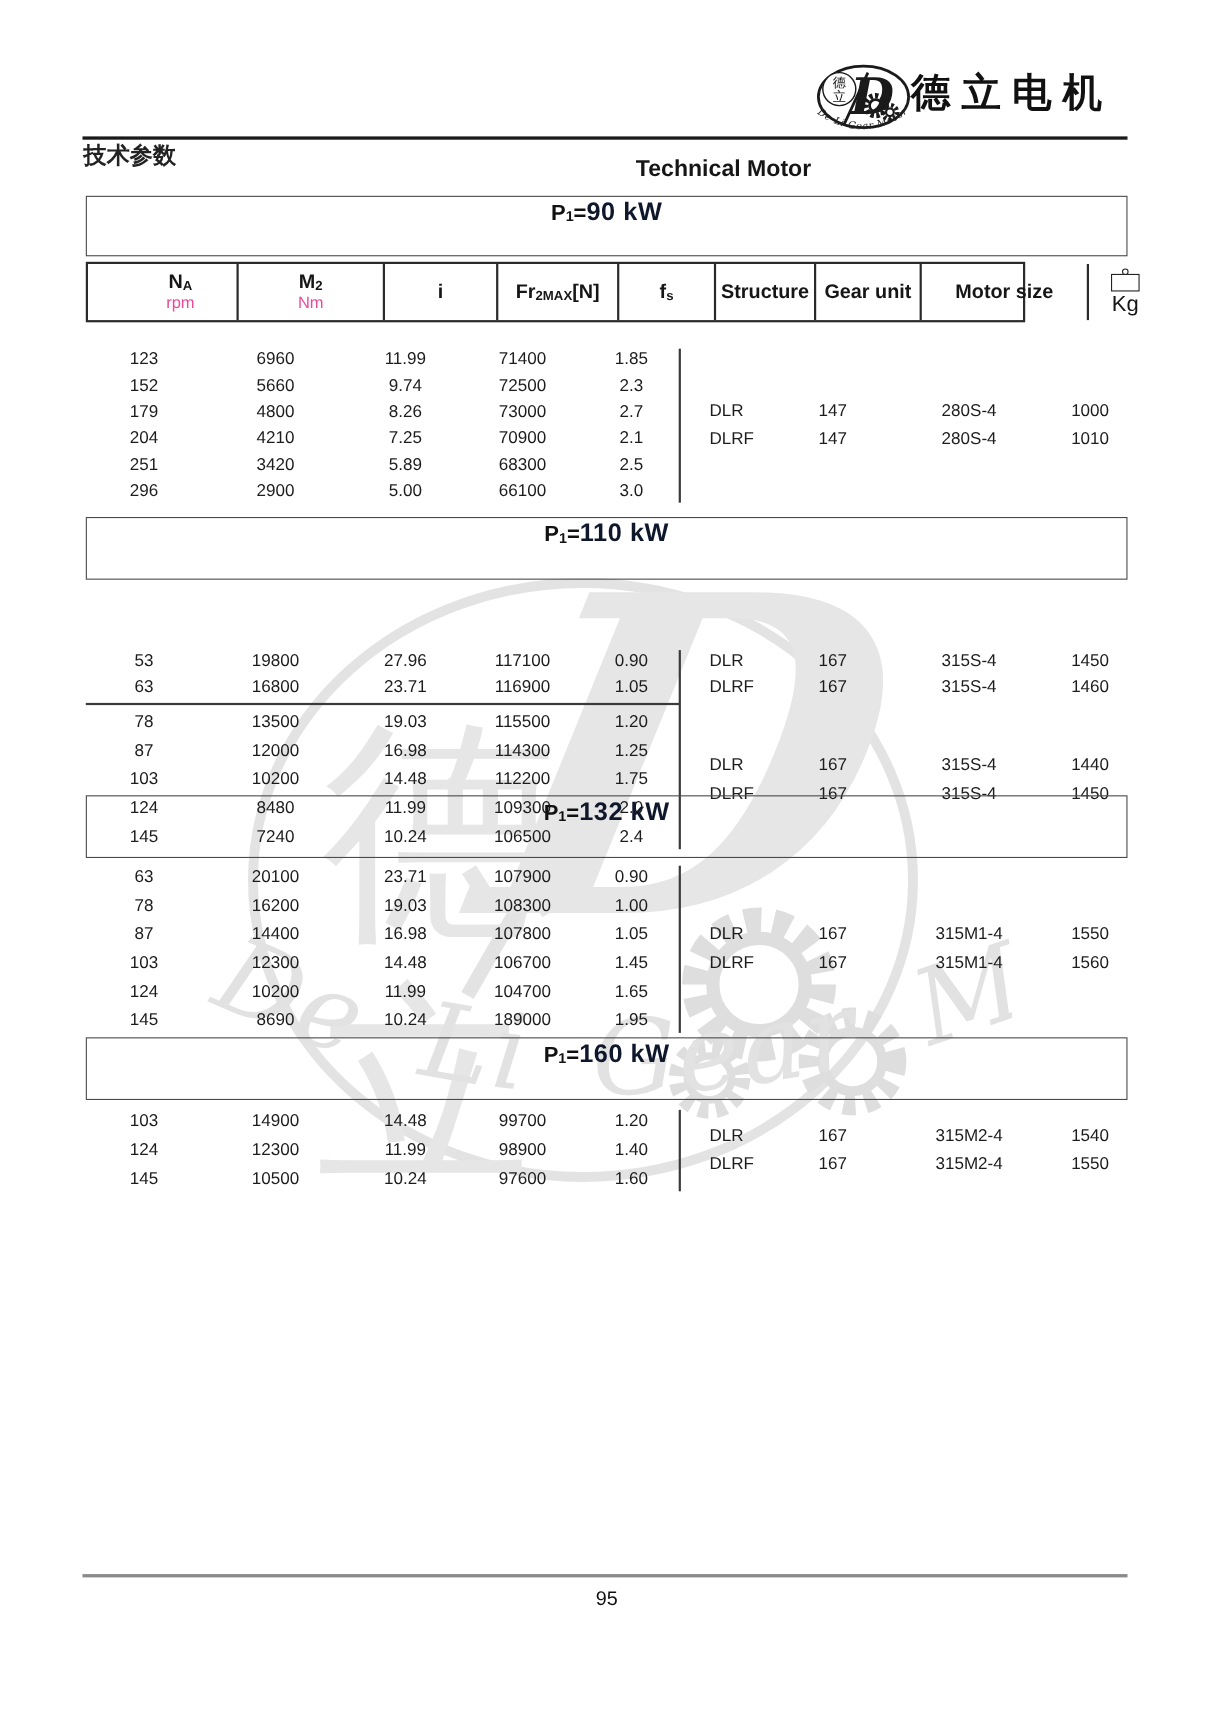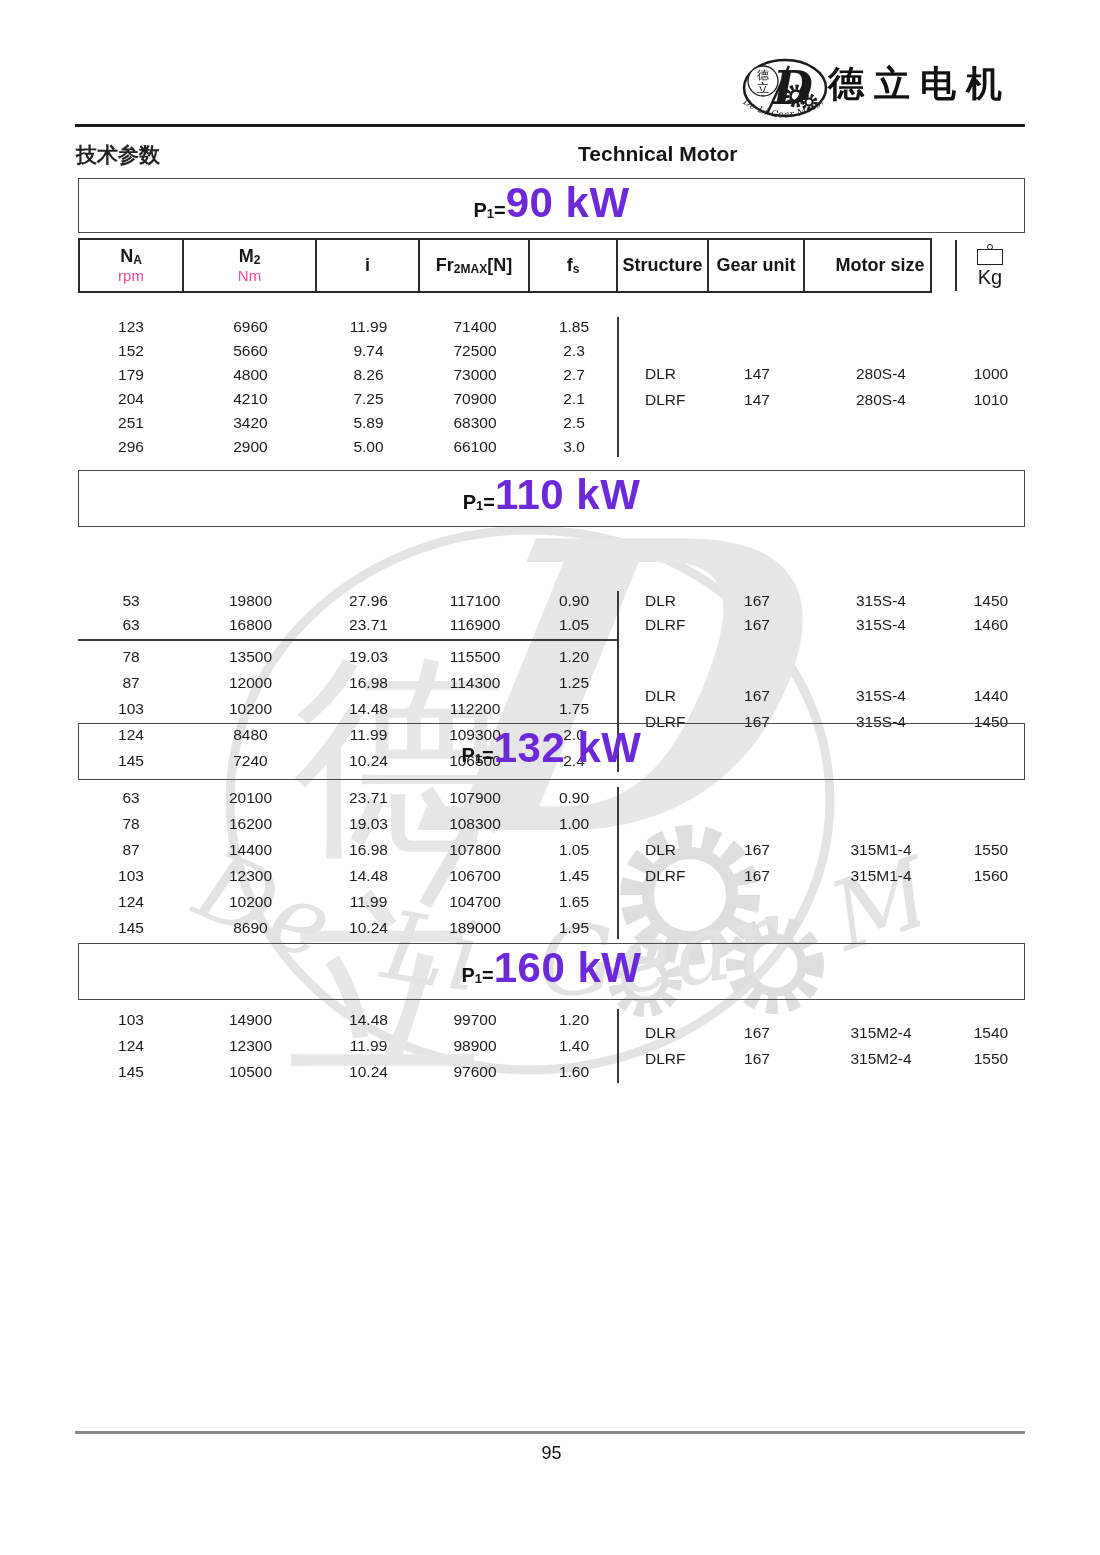--- a/index.html
+++ b/index.html
@@ -7,34 +7,34 @@
         font-family:"Liberation Sans","DejaVu Sans",sans-serif;color:#1f1f1f;}
   .abs{position:absolute;}
 
   
   .wm{position:absolute;left:140px;top:520px;width:780px;height:640px;z-index:0;pointer-events:none;}
 
   
   .brand-name{position:absolute;left:828px;top:60px;font-size:36px;font-weight:bold;
               letter-spacing:10px;font-family:"DejaVu Serif","DejaVu Sans",serif;color:#111;white-space:nowrap;}
   .top-rule{position:absolute;left:75px;top:124px;width:950px;height:3px;background:#1a1a1a;}
-  .sub-cn{position:absolute;left:76px;top:141px;font-size:21px;font-weight:bold;color:#222;}
+  .sub-cn{position:absolute;left:76px;top:127px;font-size:21px;font-weight:bold;color:#222;}
   .sub-en{position:absolute;left:578px;top:142px;font-size:21px;font-weight:bold;color:#161616;}
 
   
   .pbox{position:absolute;left:78px;width:947px;border:1.5px solid #4a4a4a;box-sizing:border-box;
         display:flex;align-items:baseline;justify-content:center;background:transparent;z-index:2;}
   .p-small{font-size:20px;font-weight:bold;color:#111;}
   .p-small sub{font-size:13px;vertical-align:-0.1em;}
-  .p-big{font-size:42px;font-weight:bold;color:#6d28d9;letter-spacing:0.5px;}
+  .p-big{font-size:23px;font-weight:bold;color:#0f172a;letter-spacing:0.5px;}
 
   
   .hdr{position:absolute;left:78px;top:238px;width:854px;height:55px;border:2px solid #2a2a2a;
        box-sizing:border-box;display:grid;grid-template-columns:104px 133px 103px 110px 88px 91px 96px 152px 66px;
-       z-index:2;background:transparent;}
+       z-index:2;background:transparent;padding-left:33px;}
   .hcell{border-right:2px solid #2a2a2a;display:flex;flex-direction:column;align-items:center;justify-content:center;line-height:1.05;}
   .hcell:last-child{border-right:none;}
   .hmain{font-size:18px;font-weight:bold;color:#161616;}
   .hmain sub{font-size:12px;vertical-align:-0.15em;}
   .hunit{font-size:15px;color:#ec4899;margin-top:1px;}
   .wicon{position:relative;width:28px;height:22px;margin-bottom:1px;}
   .wicon .knob{position:absolute;left:10.5px;top:0;width:6px;height:6px;border:1.5px solid #222;border-radius:50%;box-sizing:border-box;}
   .wicon .plate{position:absolute;left:1px;top:5px;width:26px;height:16px;border:1.5px solid #222;box-sizing:border-box;background:#fff;}
   .kg-label{font-size:20px;color:#161616;}
 

